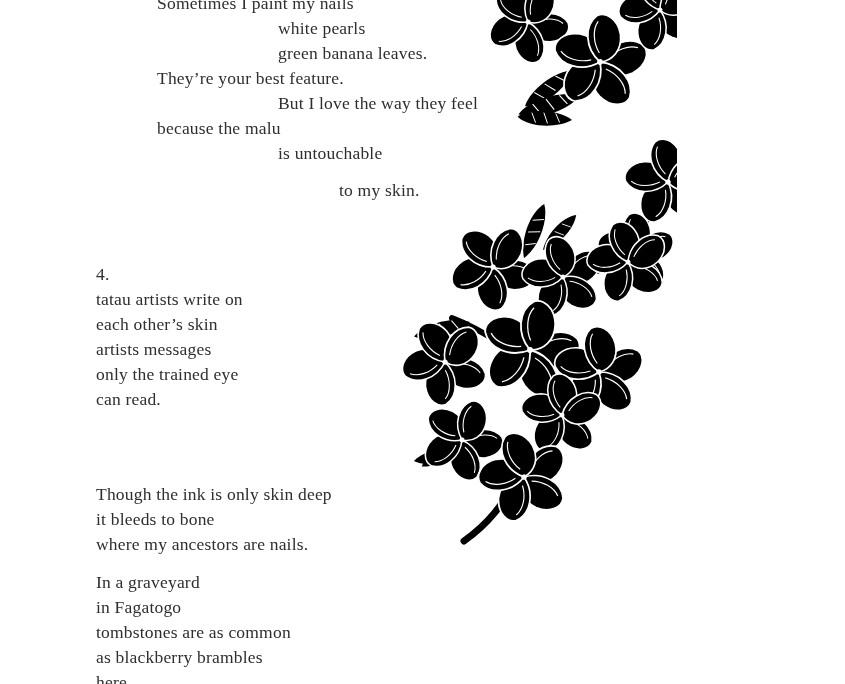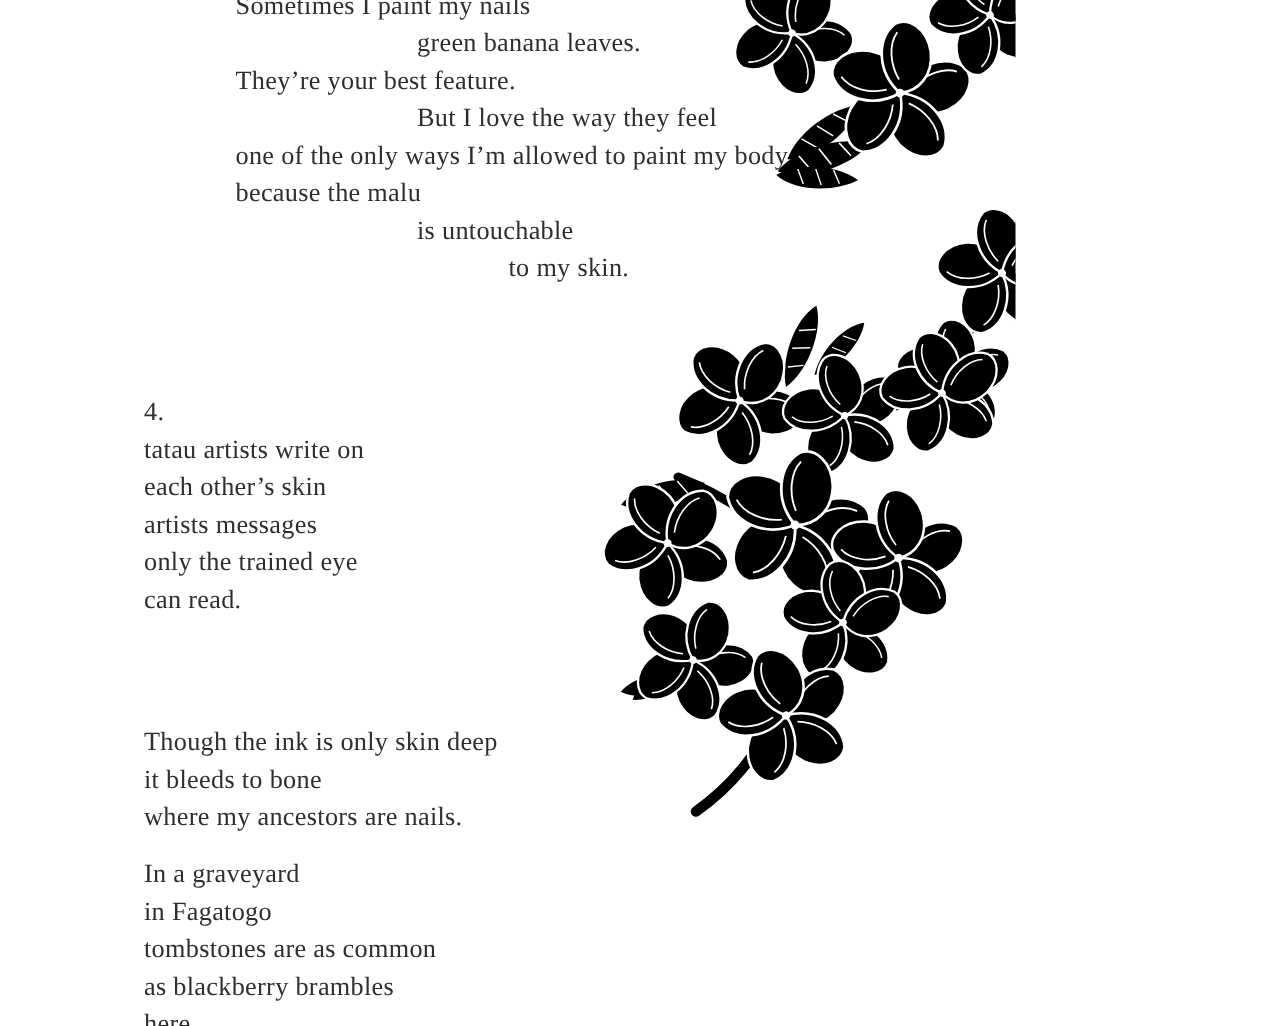--- a/index.html
+++ b/index.html
@@ -7,21 +7,21 @@
     position:relative; width:677px; height:684px;
     background:#ffffff; overflow:hidden;
     font-family:"Liberation Serif", serif;
   }
   .stanza { position:absolute; }
   .line {
     font-size:17.5px; line-height:25px; color:#2e2e2e;
     white-space:pre; letter-spacing:0.2px;
   }
   .ind1 { margin-left:121px; }
-  .ind2 { margin-left:182px; }
+  .ind2 { margin-left:182px;margin-top:12px; }
   .s1 { left:157px; top:-9px; }
   .s2 { left:96px;  top:262px; }
   .s3 { left:96px;  top:482px; }
   .s4 { left:96px;  top:570px; }
 
   .illus { position:absolute; }
   #illus-main   { left:380px; top:0;     width:465px; height:545px; }
   #illus-corner { left:690px; top:645px; width:155px; height:39px; }
 
   .vertical-label {
@@ -45,24 +45,24 @@
   }
 </style>
 </head>
 <body>
 
 <div id="page">
 
   <section>
     <div class="stanza s1">
       <div class="line ind0">Sometimes I paint my nails</div>
+      <div class="line ind1">white pearls</div>
       <div class="line ind1">green banana leaves.</div>
       <div class="line ind0">They’re your best feature.</div>
       <div class="line ind1">But I love the way they feel</div>
-      <div class="line ind0">one of the only ways I’m allowed to paint my body</div>
       <div class="line ind0">because the malu</div>
       <div class="line ind1">is untouchable</div>
       <div class="line ind2">to my skin.</div>
     </div>
 
     <div class="stanza s2">
       <div class="line">4.</div>
       <div class="line">tatau artists write on</div>
       <div class="line">each other’s skin</div>
       <div class="line">artists messages</div>

